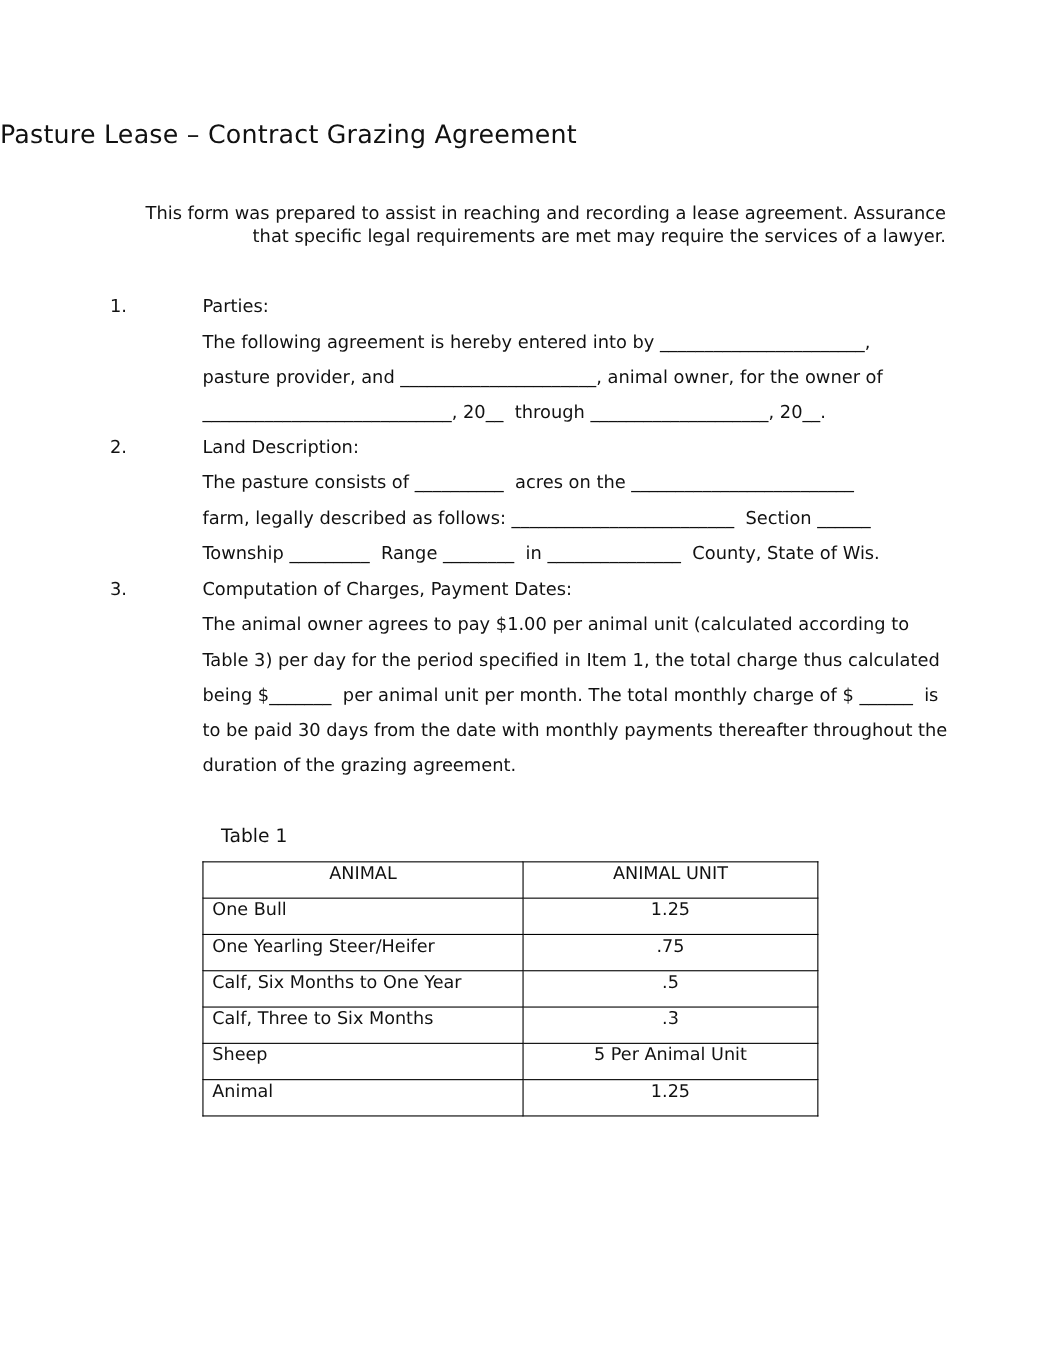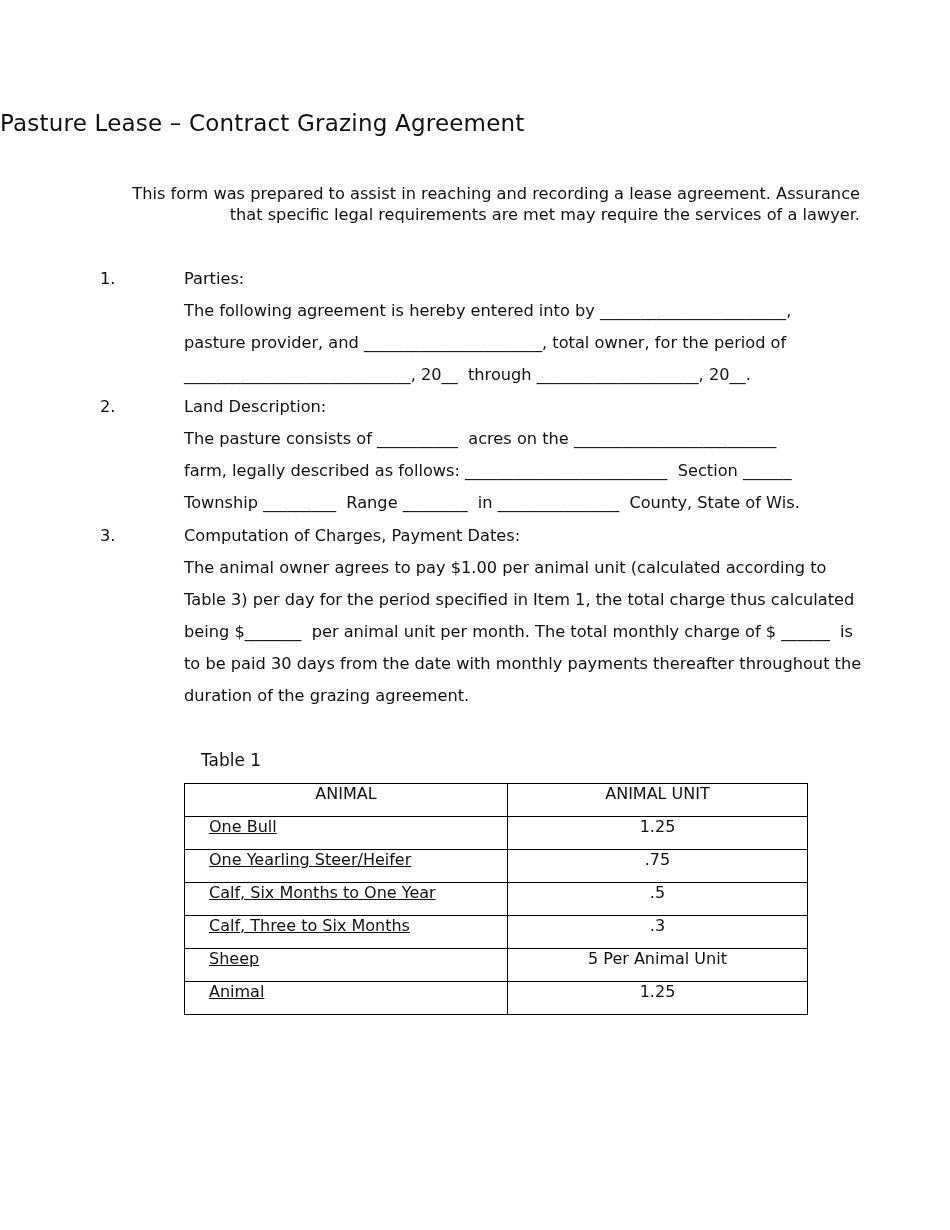--- a/index.html
+++ b/index.html
@@ -5,37 +5,37 @@
   html, body { margin: 0; padding: 0; background: #ffffff; }
   body { width: 950px; height: 1230px; position: relative; overflow: hidden;
          font-family: "DejaVu Sans", sans-serif; color: #111; }
   .title { position: absolute; left: 0; width: 950px; top: 110px; text-align: left;
            font-size: 23px; letter-spacing: 0.2px; }
   .intro { position: absolute; left: 100px; top: 183px; width: 760px; font-size: 16.2px; line-height: 21px; text-align: right; }
   .num { position: absolute; left: 100px; font-size: 16.2px; }
   .line { position: absolute; left: 156px; font-size: 16.2px; white-space: pre; margin-left: 28px; }
   .tcap { position: absolute; left: 156px; top: 750px; font-size: 17px; margin-left: 45px; }
   table { position: absolute; left: 184px; top: 783px; border-collapse: collapse; font-size: 16px; }
-  td, th { border: 1px solid #000; height: 32px; padding: 0 24px; vertical-align: top; font-weight: normal; }
+  td, th { border: 1px solid #000; height: 32px; padding: 0 8px; vertical-align: top; font-weight: normal; }
   th { text-align: center; padding-top: 0; }
-  td.a { width: 274px; text-decoration: underline; }
+  td.a { width: 274px; }
   td.u { width: 251px; text-align: center; }
   th.a { width: 274px; } th.u { width: 251px; }
 </style>
 </head>
 <body>
 
 <div>
   <div class="title">Pasture Lease – Contract Grazing Agreement</div>
   <div class="intro">This form was prepared to assist in reaching and recording a lease agreement. Assurance that specific legal requirements are met may require the services of a lawyer.</div>
 
   <div class="num" style="top:269px">1.</div>
   <div class="line" style="top:269px">Parties:</div>
   <div class="line" style="top:301px">The following agreement is hereby entered into by _______________________,</div>
-  <div class="line" style="top:333px">pasture provider, and ______________________, total owner, for the period of</div>
+  <div class="line" style="top:333px">pasture provider, and ______________________, animal owner, for the owner of</div>
   <div class="line" style="top:365px">____________________________, 20__  through ____________________, 20__.</div>
 
   <div class="num" style="top:397px">2.</div>
   <div class="line" style="top:397px">Land Description:</div>
   <div class="line" style="top:429px">The pasture consists of __________  acres on the _________________________</div>
   <div class="line" style="top:461px">farm, legally described as follows: _________________________  Section ______</div>
   <div class="line" style="top:493px">Township _________  Range ________  in _______________  County, State of Wis.</div>
 
   <div class="num" style="top:526px">3.</div>
   <div class="line" style="top:526px">Computation of Charges, Payment Dates:</div>

